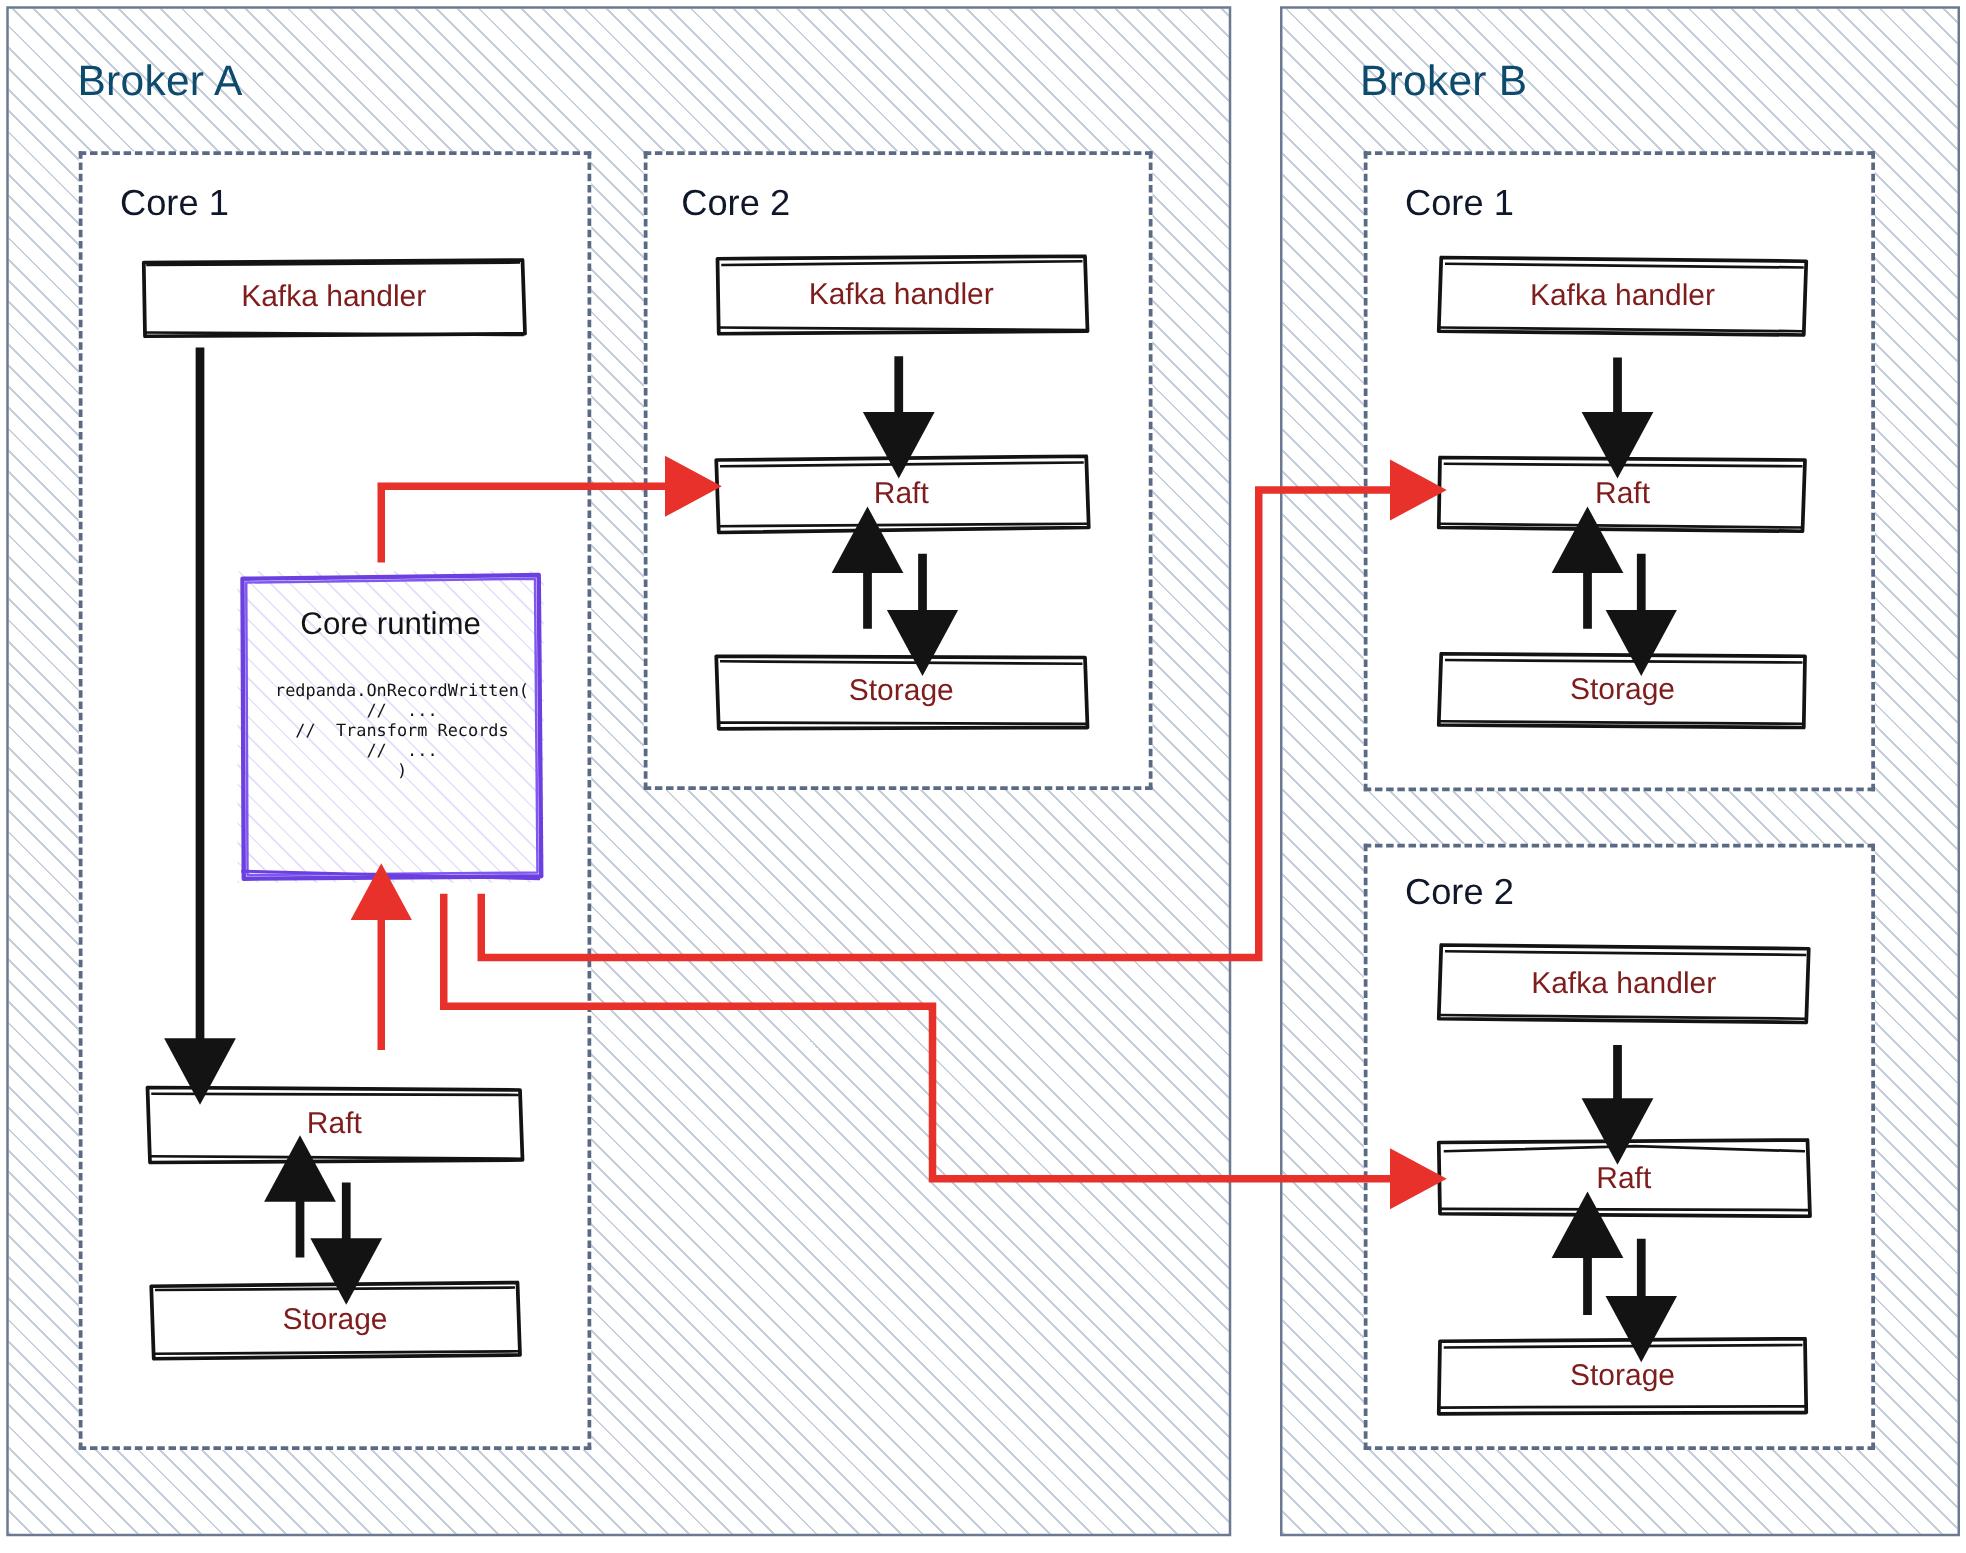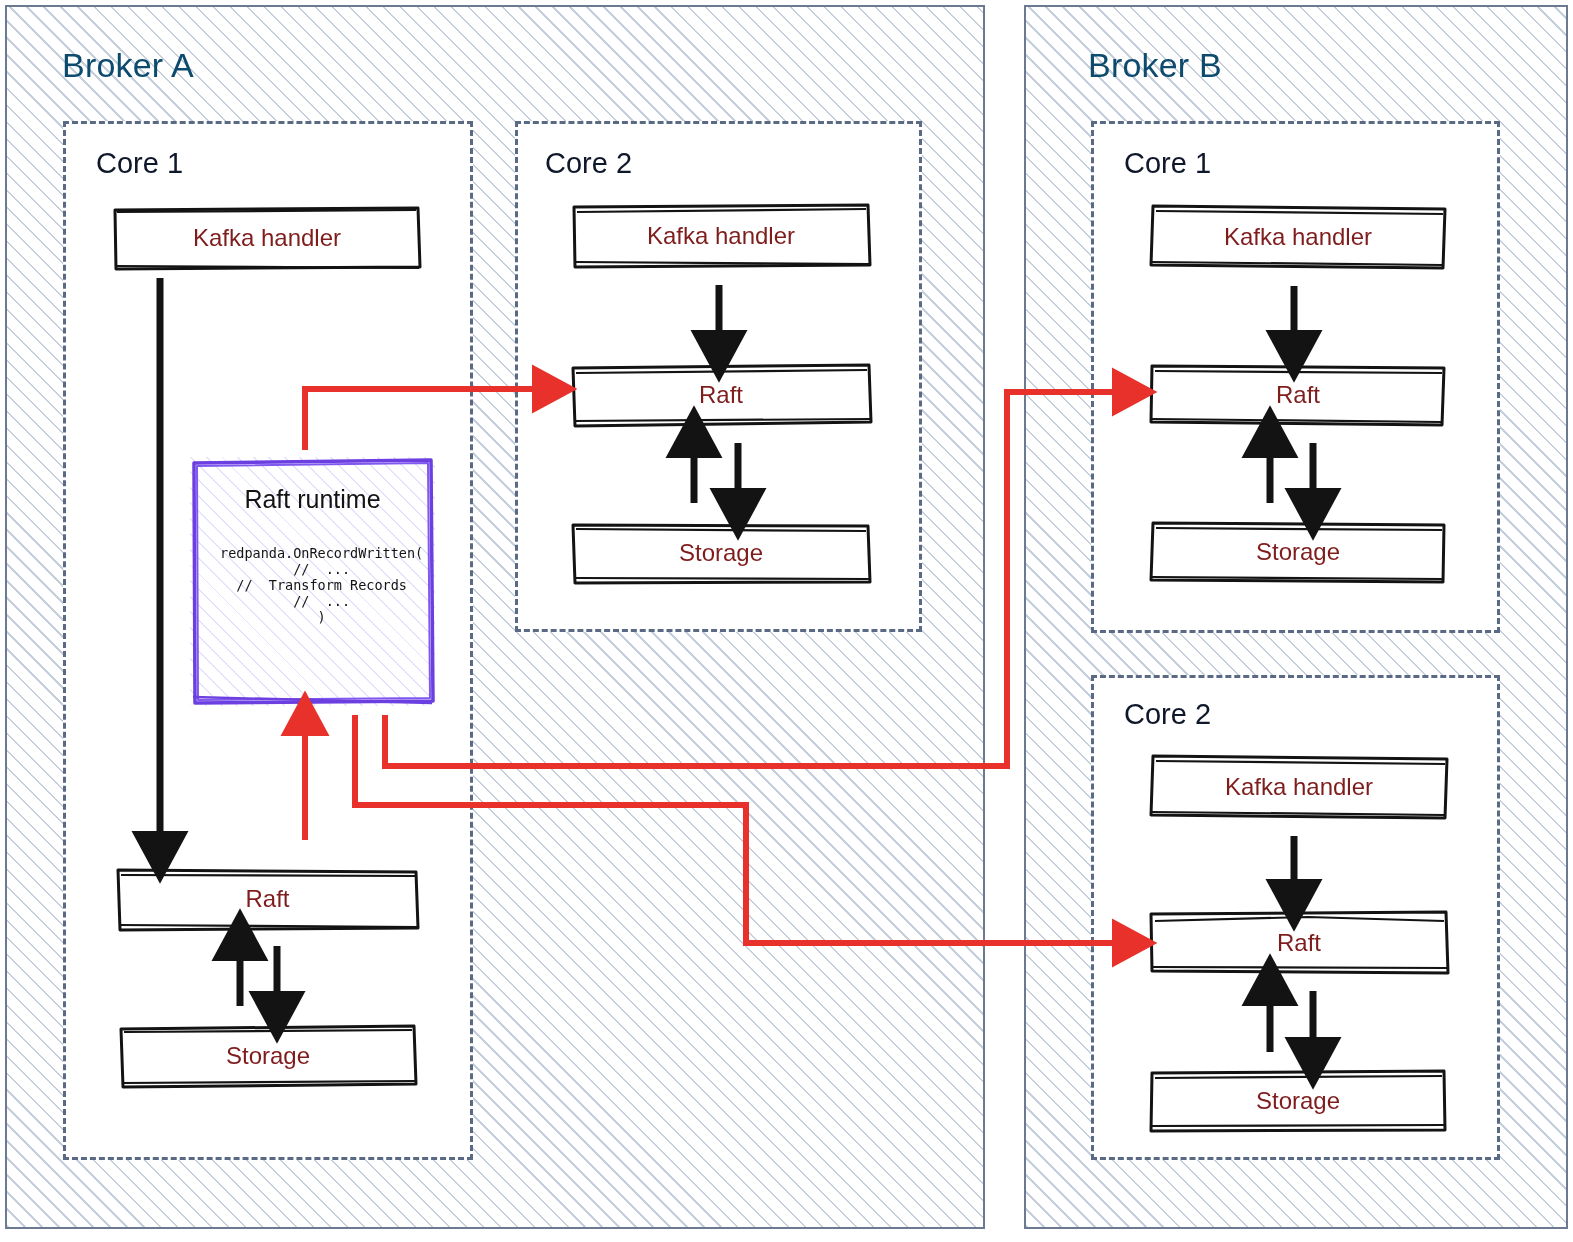--- a/index.html
+++ b/index.html
@@ -135,21 +135,21 @@
     </svg>
     <div class="lbl">Kafka handler</div>
   </div>
 
   <div class="wasm" style="left:190px; top:457px; width:245px; height:249px;">
     <svg class="sk" viewBox="0 0 245 249" preserveAspectRatio="none">
       <path d="M4,6 L241,3 L243,244 L5,246 Z" fill="none" stroke="#6b3fe0" stroke-width="3.5" stroke-linejoin="round"></path>
       <path d="M7,9 L238,6 L240,241 L8,243 Z" fill="none" stroke="#8158ef" stroke-width="2" stroke-linejoin="round"></path>
       <path d="M3,240 L242,246" fill="none" stroke="#6b3fe0" stroke-width="2.4"></path>
     </svg>
-    <div class="wasm-title">Raft runtime</div>
+    <div class="wasm-title">Core runtime</div>
     <div class="wasm-code">redpanda.OnRecordWritten(
 //  ...
 //  Transform Records
 //  ...
 )</div>
   </div>
 
   <div class="node" style="left:115px; top:866px; width:305px; height:66px;">
     <svg class="sk" viewBox="0 0 305 66" preserveAspectRatio="none">
       <path d="M3,4 L301,6 L303,62 L5,64 Z" fill="#fff" stroke="#131313" stroke-width="3" stroke-linejoin="round"></path>

